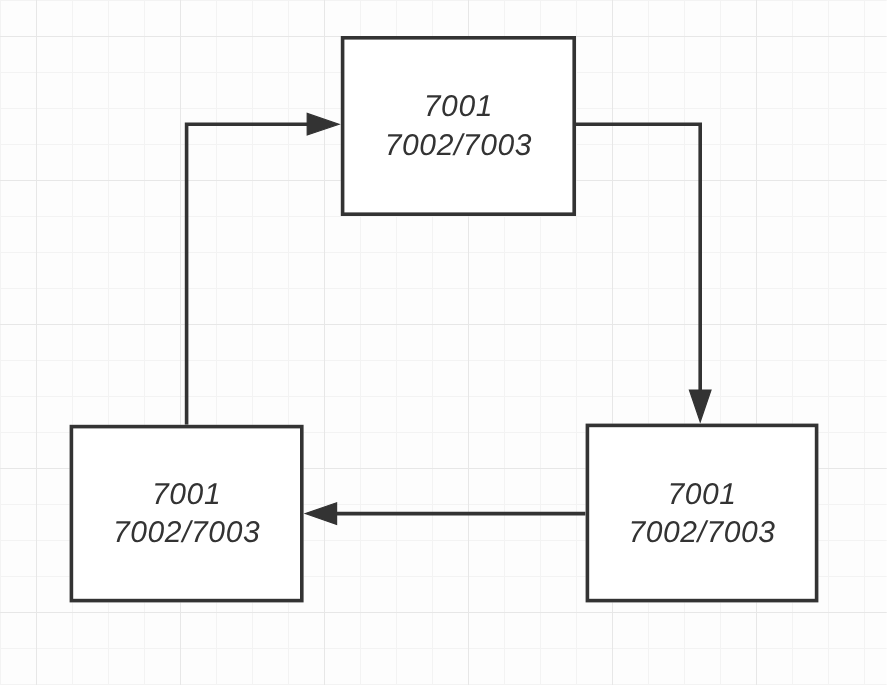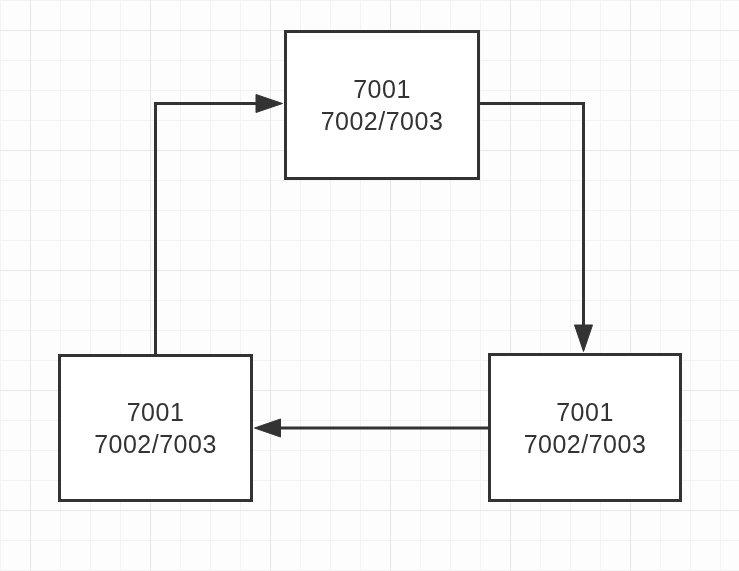--- a/index.html
+++ b/index.html
@@ -33,20 +33,21 @@
     display: flex;
     flex-direction: column;
     align-items: center;
     justify-content: center;
     color: #333333;
     font-size: 25px;
     line-height: 32px;
     letter-spacing: 0.5px;
     text-align: right;
     cursor: move;
+    font-style: italic;
   }
 
   .node-top          { left: 284px; top: 30px;  width: 196px; height: 150px; }
   .node-bottom-left  { left: 58px;  top: 354px; width: 195px; height: 148px; }
   .node-bottom-right { left: 488px; top: 353px; width: 194px; height: 149px; }
 
   svg.connectors {
     position: absolute;
     left: 0; top: 0;
     width: 739px;

